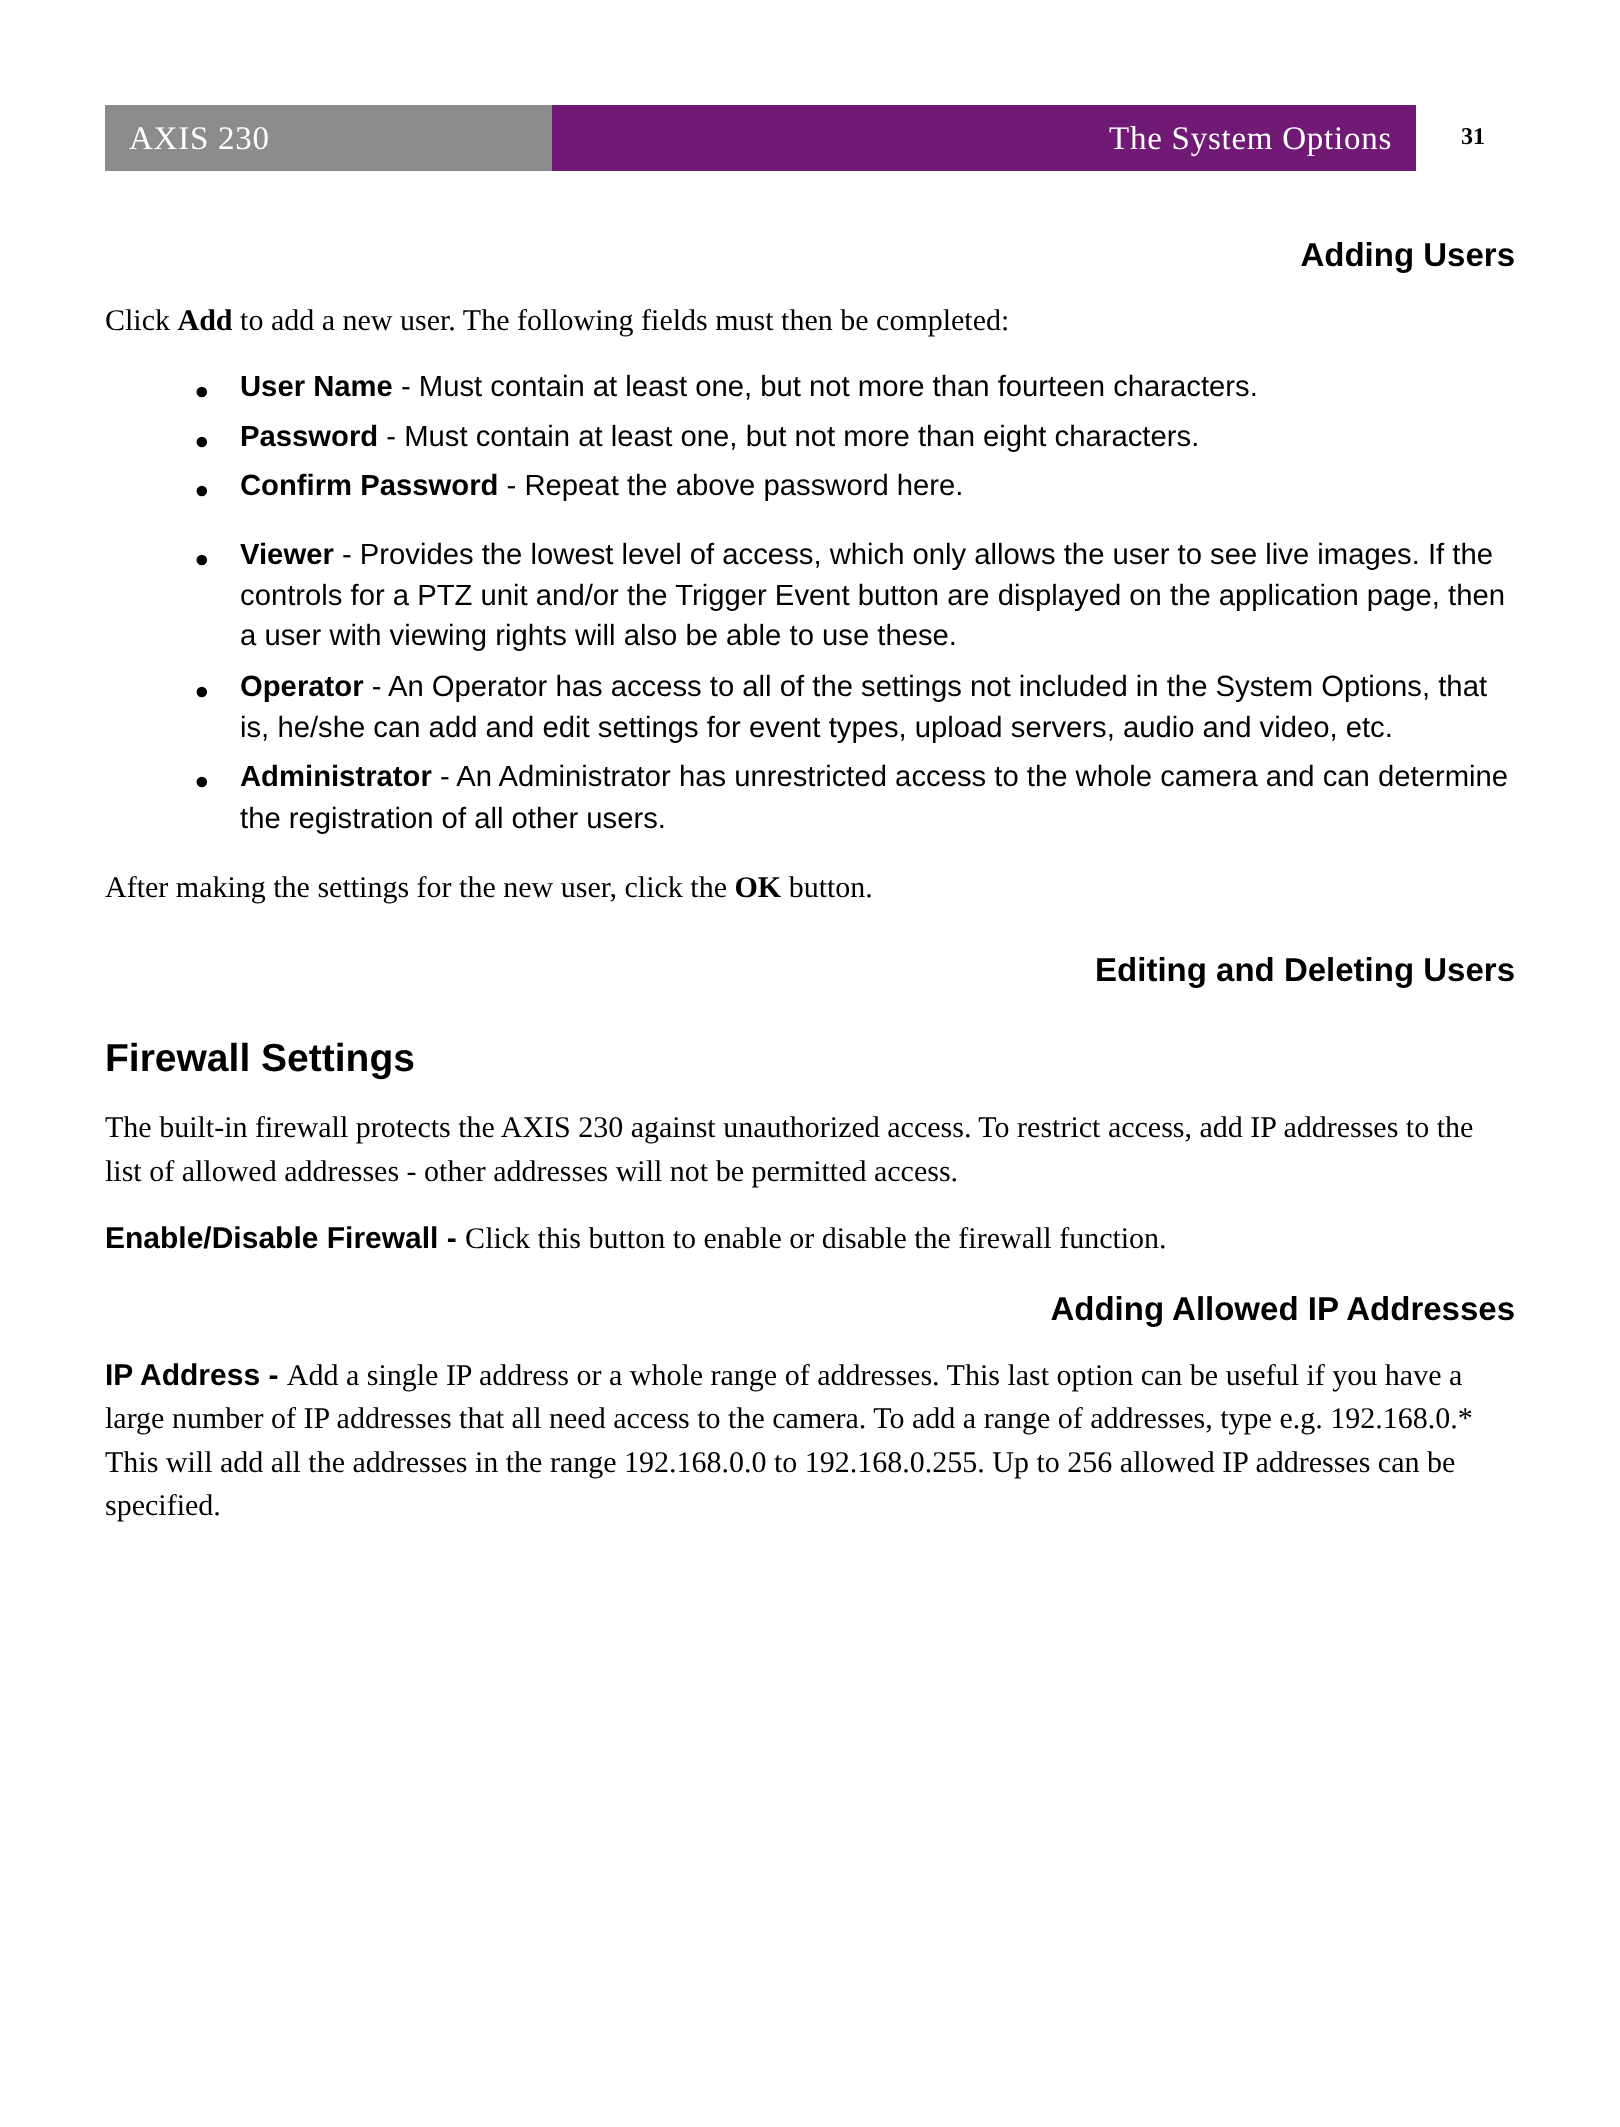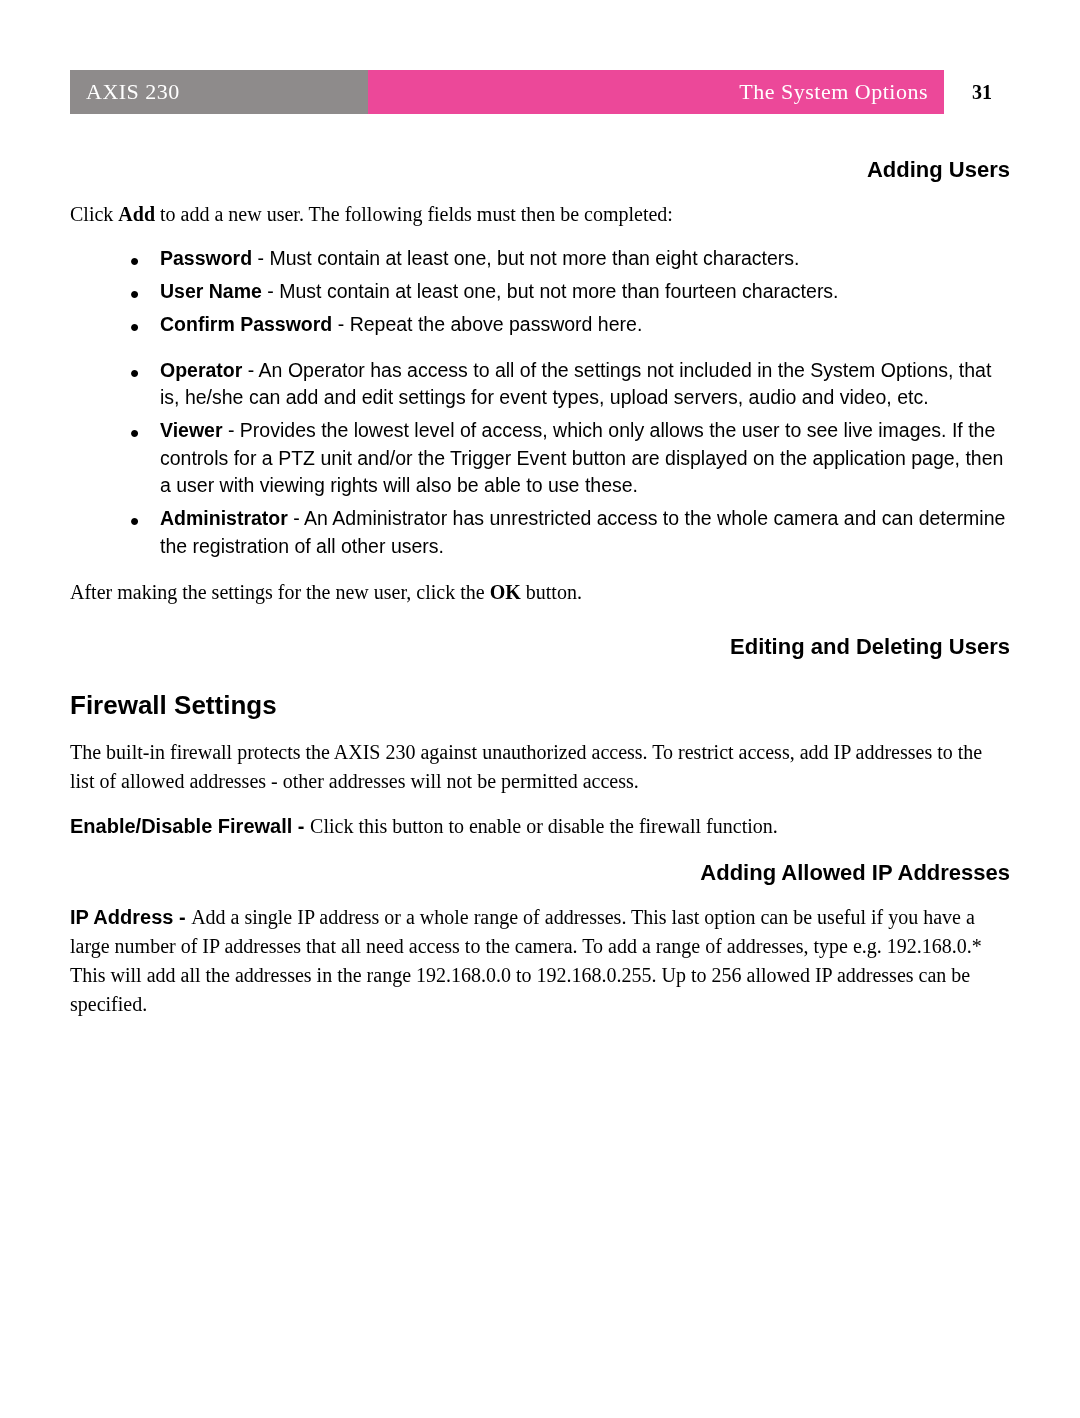--- a/index.html
+++ b/index.html
@@ -28,38 +28,38 @@
     color: #fff;
     flex: 0 0 30%;
     display: flex;
     align-items: center;
     padding-left: 16px;
     font-family: Georgia, serif;
     font-size: 22px;
     letter-spacing: 0.5px;
   }
   .hb-mid {
-    background: #ec4899;
+    background: #701a75;
     flex: 1 1 auto;
     color: #fff;
     display: flex;
     align-items: center;
     justify-content: flex-end;
     padding-right: 16px;
     font-family: Georgia, serif;
     font-size: 22px;
     letter-spacing: 0.5px;
   }
   .hb-right {
     flex: 0 0 56px;
     display: flex;
     align-items: center;
     justify-content: center;
     font-family: Georgia, serif;
-    font-size: 20px;
+    font-size: 16px;
     font-weight: bold;
     color: #000;
     padding-left: 10px;
   }
   .h3 {
     font-family: Helvetica, Arial, sans-serif;
     font-weight: bold;
     font-size: 22px;
     margin: 0 0 14px 0;
     text-align: right;
@@ -112,37 +112,37 @@
 
   <div class="section">
     <div class="h3">Adding Users</div>
 
     <p>
       <span>Click </span><span class="serif-bold">Add</span><span> to add a new user. The following fields must then be completed:</span>
     </p>
 
     <ul>
       <li>
-        <span class="bold">Password</span><span> - Must contain at least one, but not more than eight characters.</span>
+        <span class="bold">User Name</span><span> - Must contain at least one, but not more than fourteen characters.</span>
       </li>
       <li>
-        <span class="bold">User Name</span><span> - Must contain at least one, but not more than fourteen characters.</span>
+        <span class="bold">Password</span><span> - Must contain at least one, but not more than eight characters.</span>
       </li>
       <li>
         <span class="bold">Confirm Password</span><span> - Repeat the above password here.</span>
       </li>
     </ul>
 
 
     <ul>
       <li>
-        <span class="bold">Operator</span><span> - An Operator has access to all of the settings not included in the System Options, that is, he/she can add and edit settings for event types, upload servers, audio and video, etc.</span>
+        <span class="bold">Viewer</span><span> - Provides the lowest level of access, which only allows the user to see live images. If the controls for a PTZ unit and/or the Trigger Event button are displayed on the application page, then a user with viewing rights will also be able to use these.</span>
       </li>
       <li>
-        <span class="bold">Viewer</span><span> - Provides the lowest level of access, which only allows the user to see live images. If the controls for a PTZ unit and/or the Trigger Event button are displayed on the application page, then a user with viewing rights will also be able to use these.</span>
+        <span class="bold">Operator</span><span> - An Operator has access to all of the settings not included in the System Options, that is, he/she can add and edit settings for event types, upload servers, audio and video, etc.</span>
       </li>
       <li>
         <span class="bold">Administrator</span><span> - An Administrator has unrestricted access to the whole camera and can determine the registration of all other users.</span>
       </li>
     </ul>
 
     <p class="after-p">
       <span>After making the settings for the new user, click the </span><span class="serif-bold">OK</span><span> button.</span>
     </p>
   </div>

